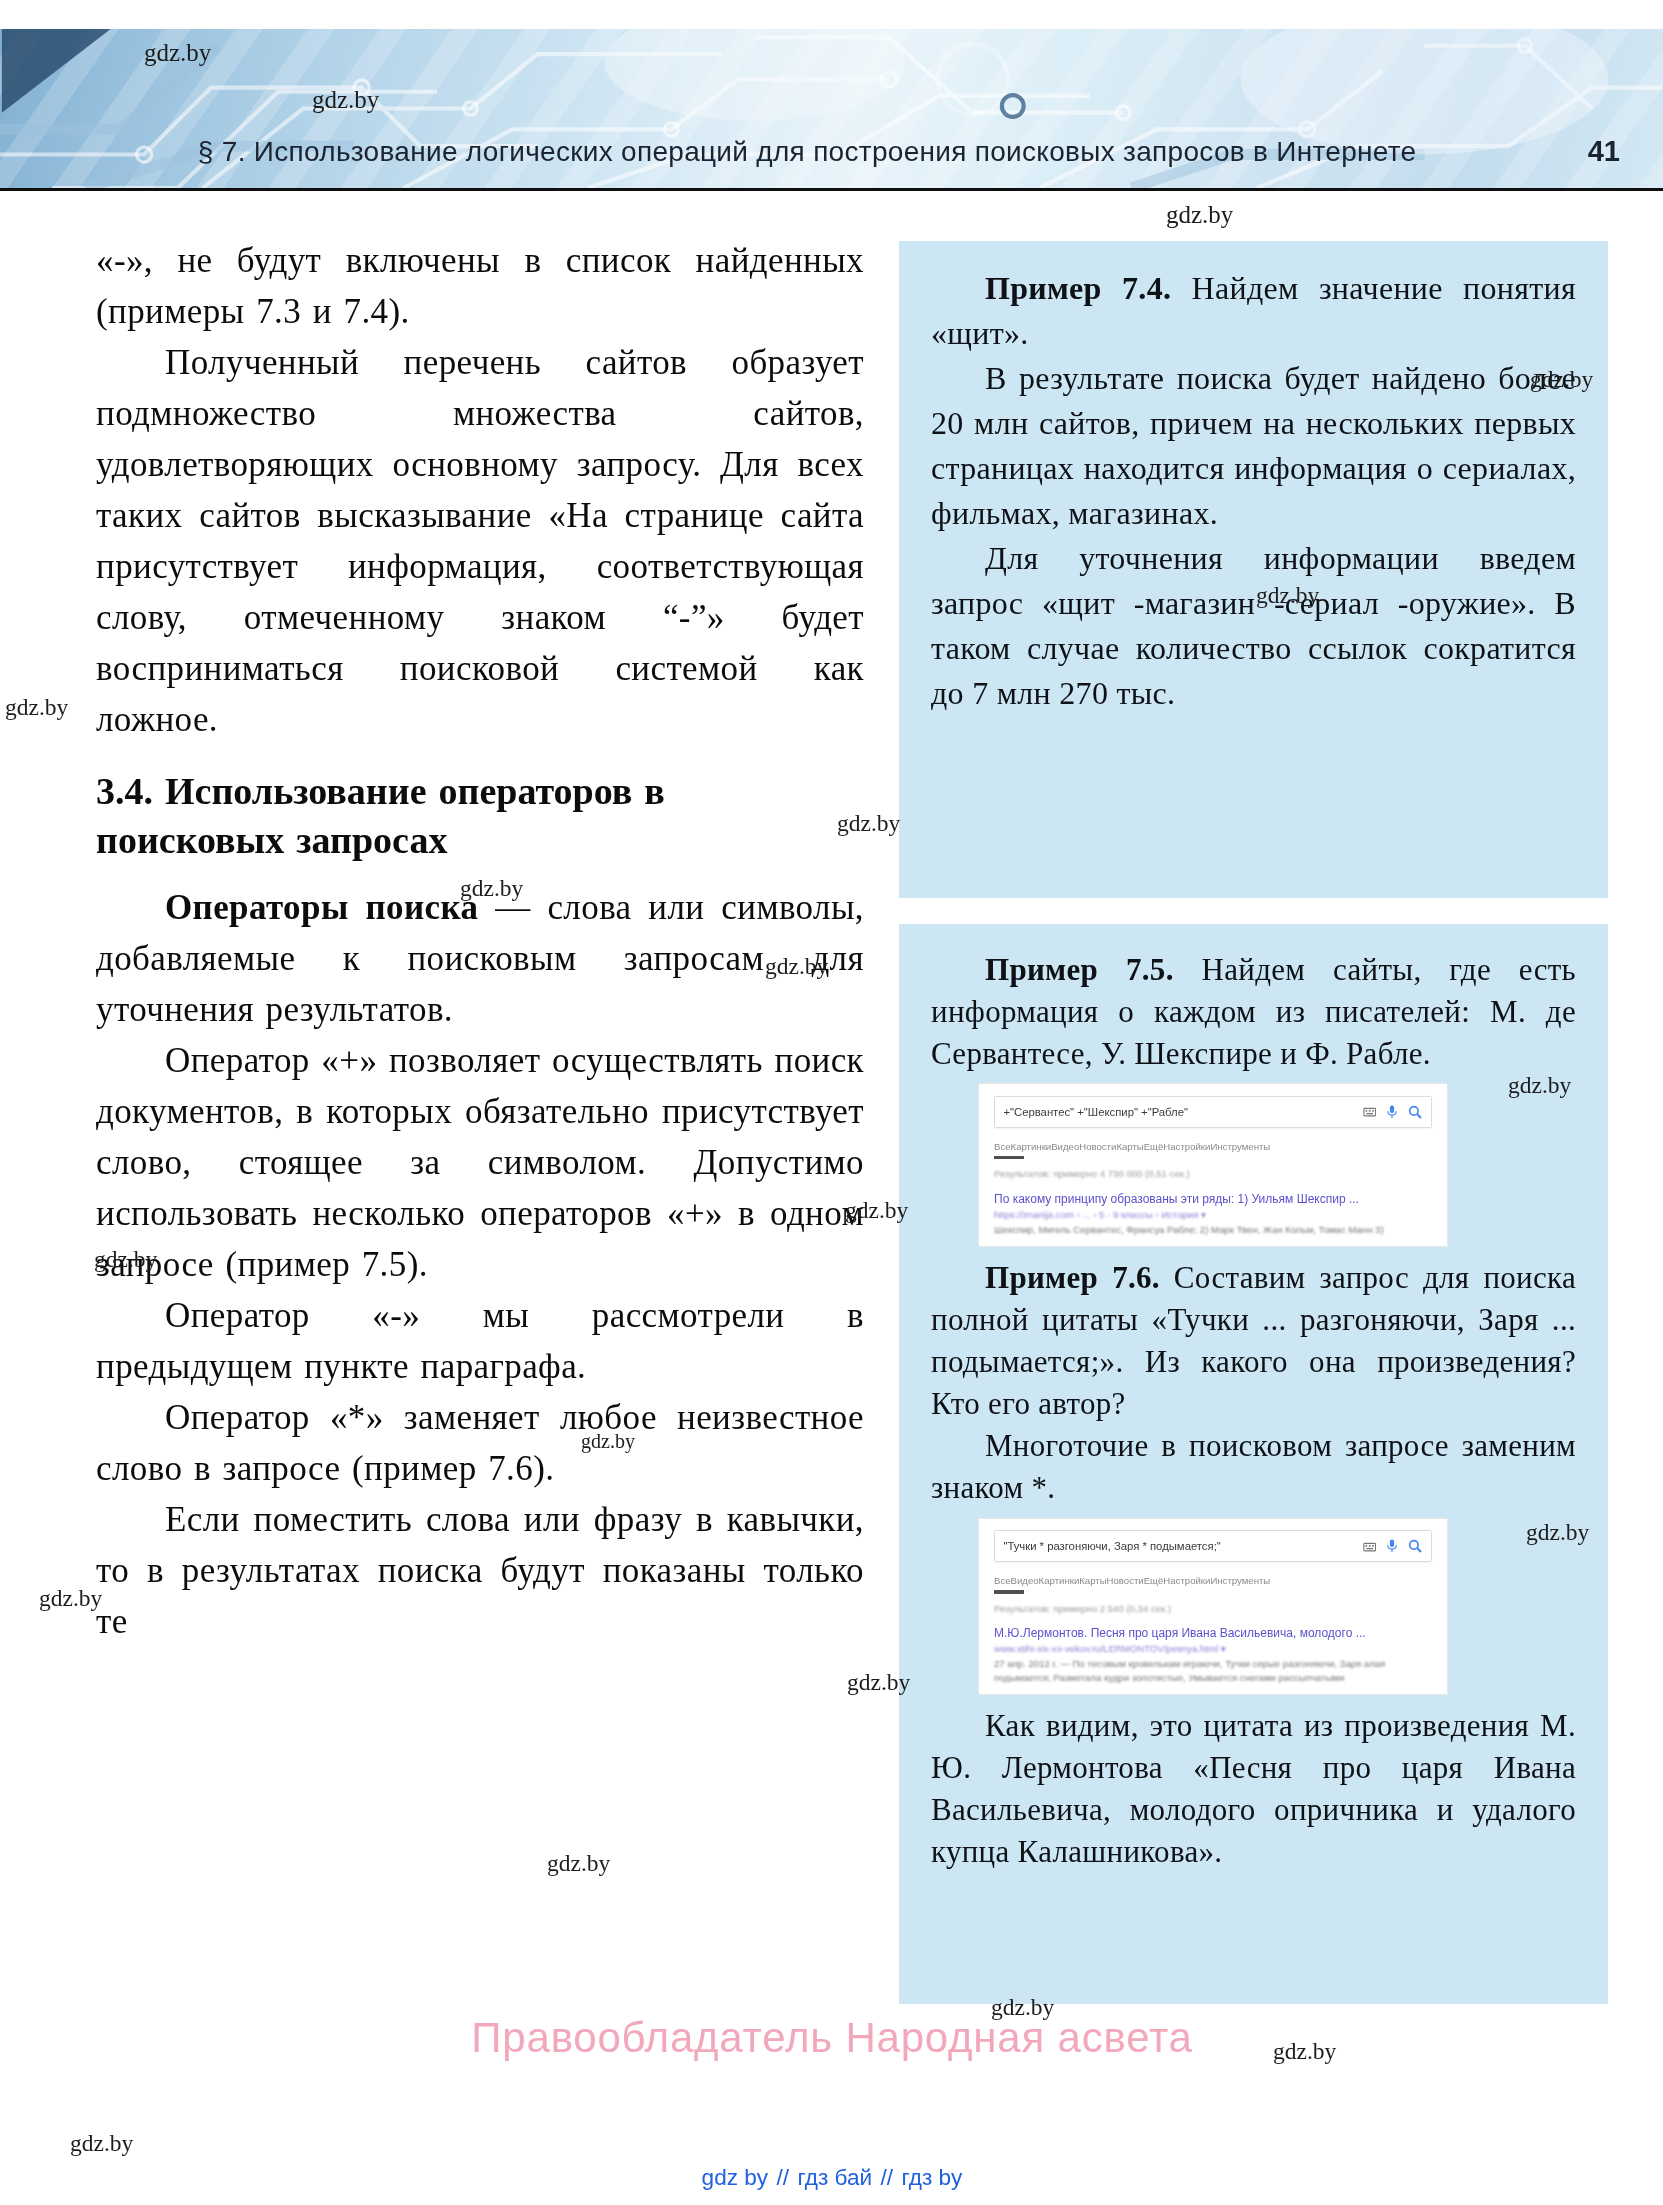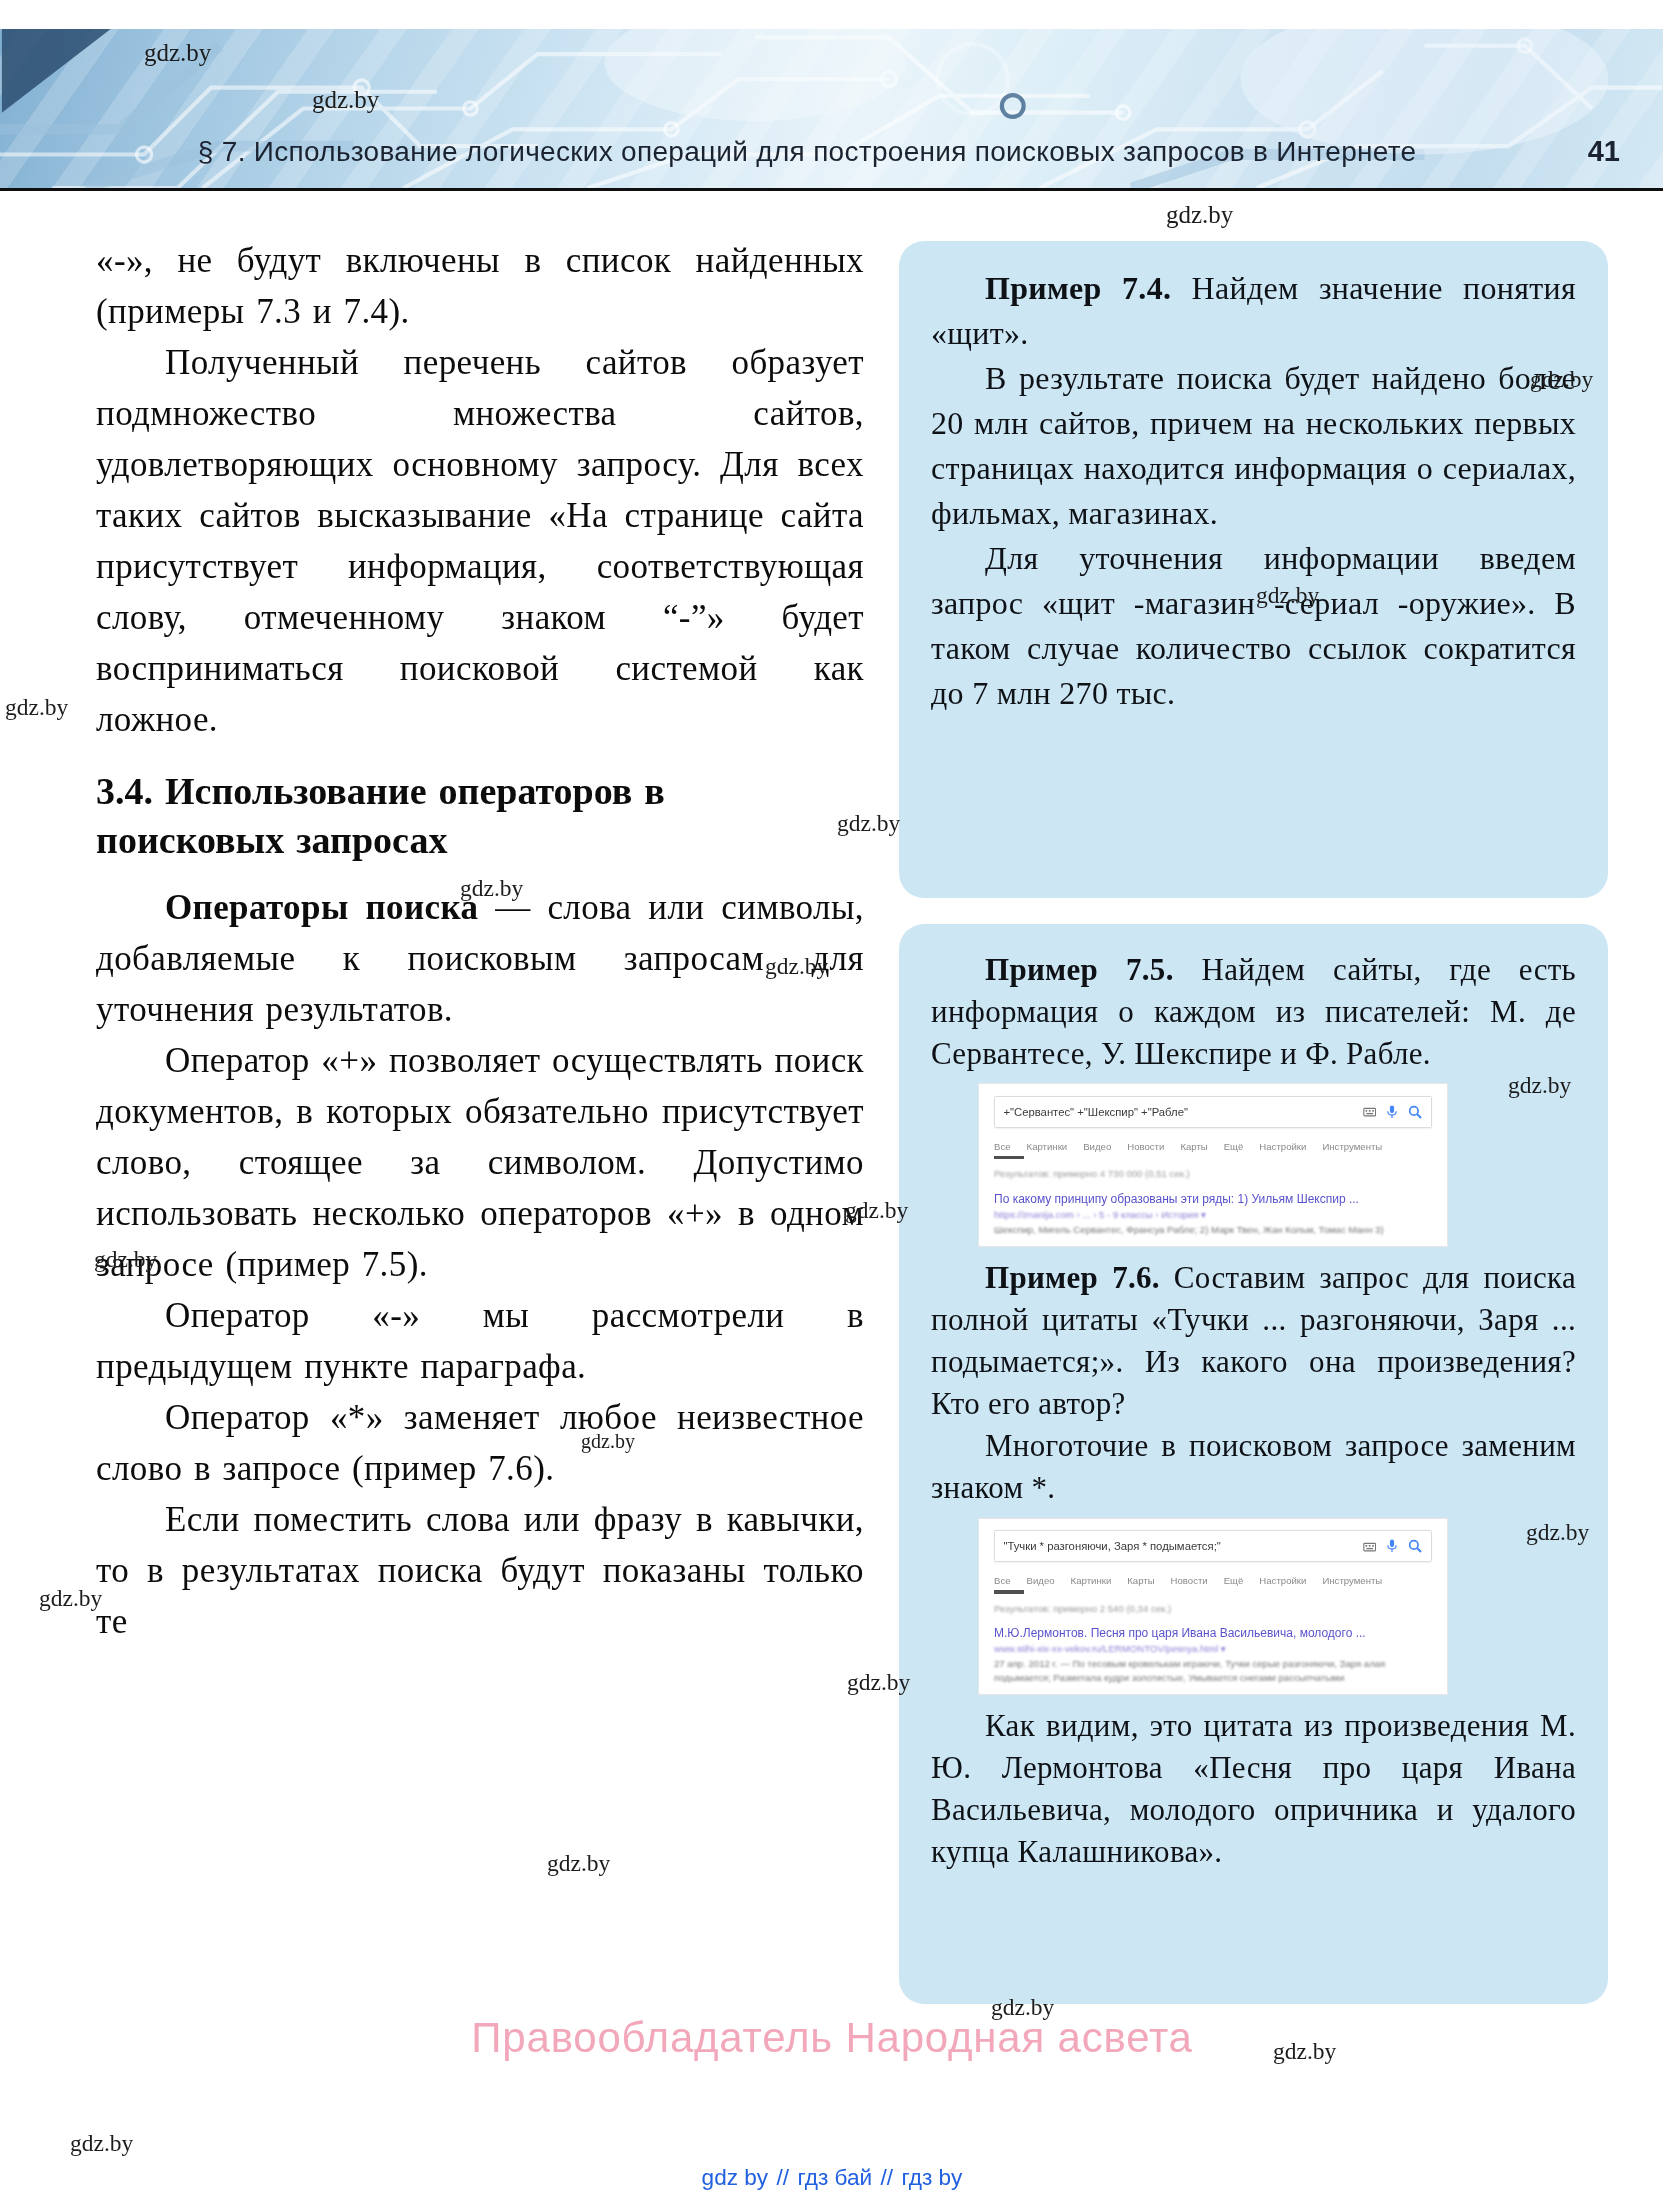--- a/index.html
+++ b/index.html
@@ -39,39 +39,39 @@
   .left-col p{margin:0;text-indent:69px;}
   .left-col p.no-indent{text-indent:0;}
   .left-col h2{
     font-size:38px;line-height:49px;margin:22px 0 17px 0;font-weight:bold;text-align:left;letter-spacing:0;
   }
   .lead{font-weight:bold;}
   
   .ex-box{
     position:absolute;left:899px;width:709px;background:#cde6f4;
     padding:25px 32px 22px 32px;box-sizing:border-box;
-    font-size:32px;line-height:45px;letter-spacing:0.3px;text-align:justify;color:#0e1216;border-radius:25px;
+    font-size:32px;line-height:45px;letter-spacing:0.3px;text-align:justify;color:#0e1216;
   }
   .ex-box p{margin:0;text-indent:54px;}
   #box-74{top:241px;height:657px;overflow:hidden;}
   #box-756{top:924px;min-height:1080px;font-size:31px;line-height:42px;}
   
   .shot{
     width:470px;margin:8.4px 0 10px 47px;background:#ffffff;border:0.8px solid #e6e6e6;
     padding:11.7px 15px 10px 15px;box-sizing:border-box;
     font-family:"Liberation Sans","DejaVu Sans",sans-serif;text-align:left;text-indent:0;
     line-height:normal;letter-spacing:0;
   }
   .sbar{
     border:0.8px solid #dcdcdc;border-radius:1.7px;height:30px;display:flex;align-items:center;
     padding:0 8.4px;box-shadow:0 0.8px 1.7px rgba(0,0,0,.06);
   }
   .sq{flex:1;font-size:11.3px;color:#3a3a3a;white-space:nowrap;overflow:hidden;filter:blur(0.6px);}
   .sicons{display:flex;gap:11px;align-items:center;}
-  .stabs{display:flex;gap:16px;margin-top:12.6px;font-size:9.6px;color:#8a8a8a;filter:blur(0.7px);white-space:nowrap;overflow:hidden;}
+  .stabs{display:flex;margin-top:12.6px;font-size:9.6px;color:#8a8a8a;filter:blur(0.7px);white-space:nowrap;overflow:hidden;}
   .underbar{width:30px;height:3.4px;background:#4f4f4f;margin-top:4.2px;}
   .sstats{margin-top:9.2px;font-size:9.6px;color:#9a9a9a;filter:blur(0.8px);white-space:nowrap;overflow:hidden;}
   .slink{margin-top:12.6px;font-size:12px;color:#5a52cc;filter:blur(0.5px);white-space:nowrap;overflow:hidden;}
   .surl{margin-top:2.5px;font-size:9.6px;color:#8a7fd6;filter:blur(0.8px);white-space:nowrap;overflow:hidden;}
   .ssnip{margin-top:3.4px;font-size:9.6px;line-height:1.4;color:#767676;filter:blur(0.8px);max-height:28.5px;overflow:hidden;}
   
   .copyright{
     position:absolute;top:2014px;left:0;width:100%;text-align:center;
     font-family:"Liberation Sans","DejaVu Sans",sans-serif;
     font-size:42px;color:#f2a8ba;letter-spacing:0.8px;z-index:5;

